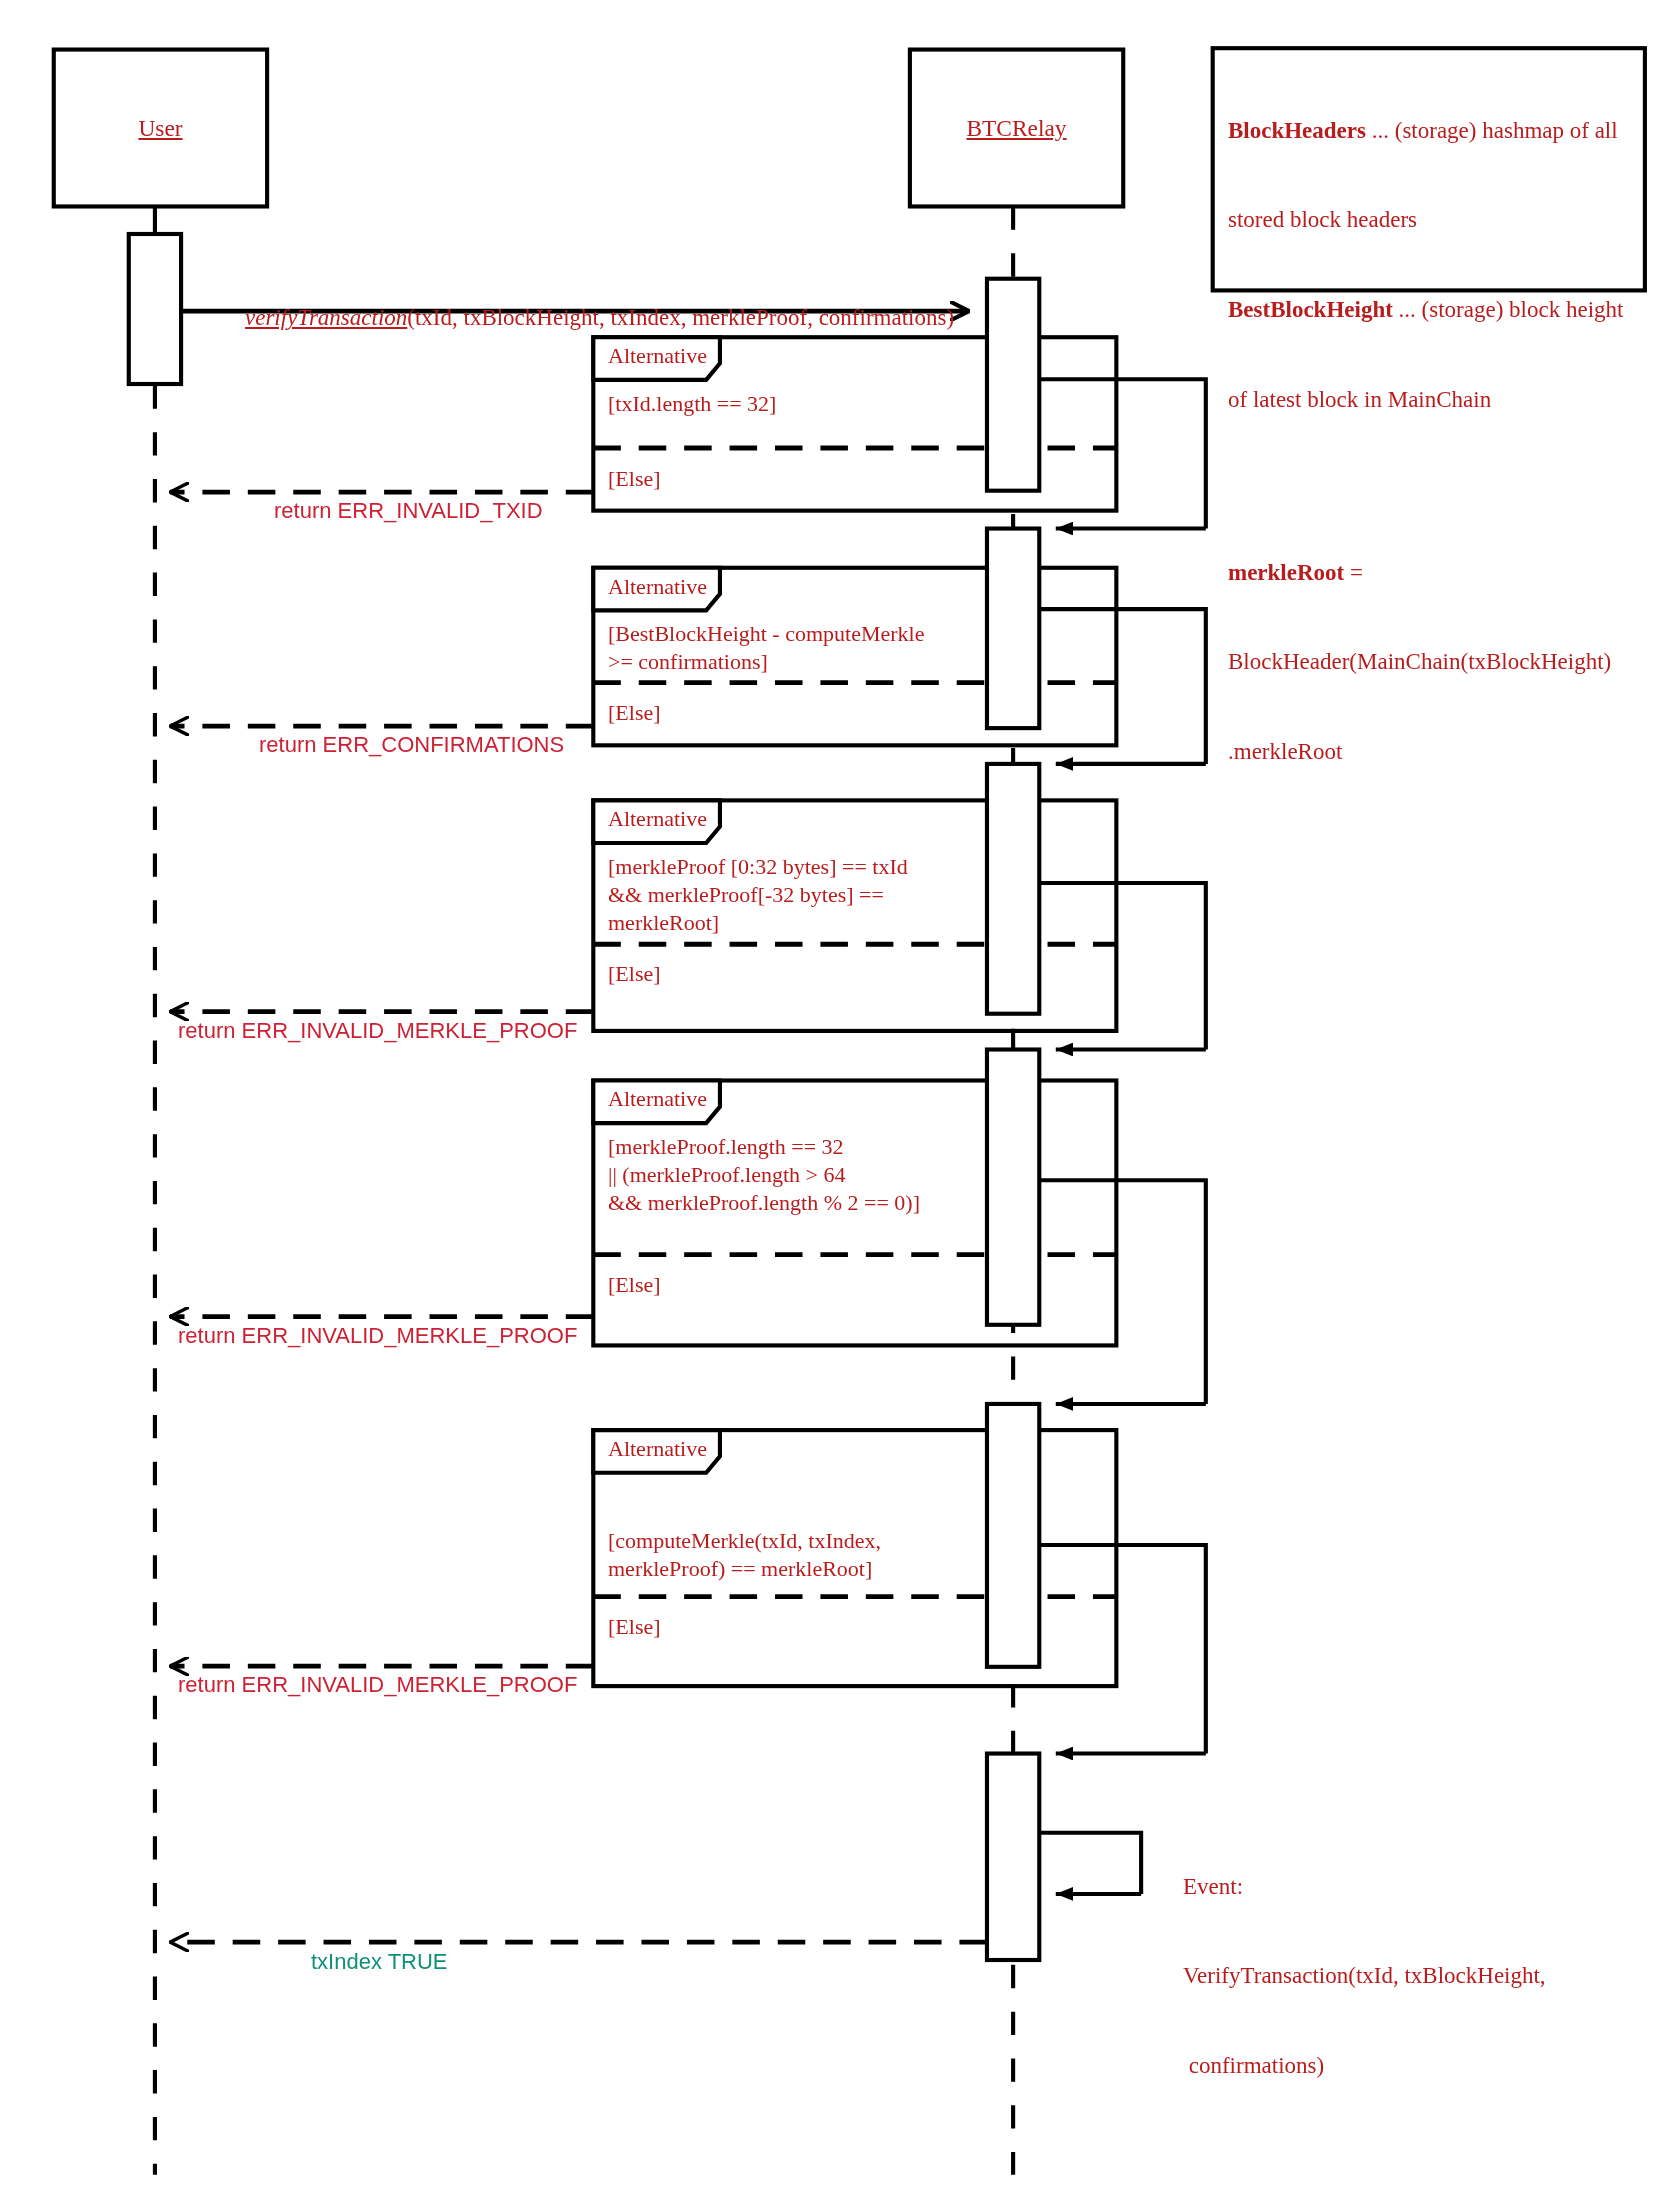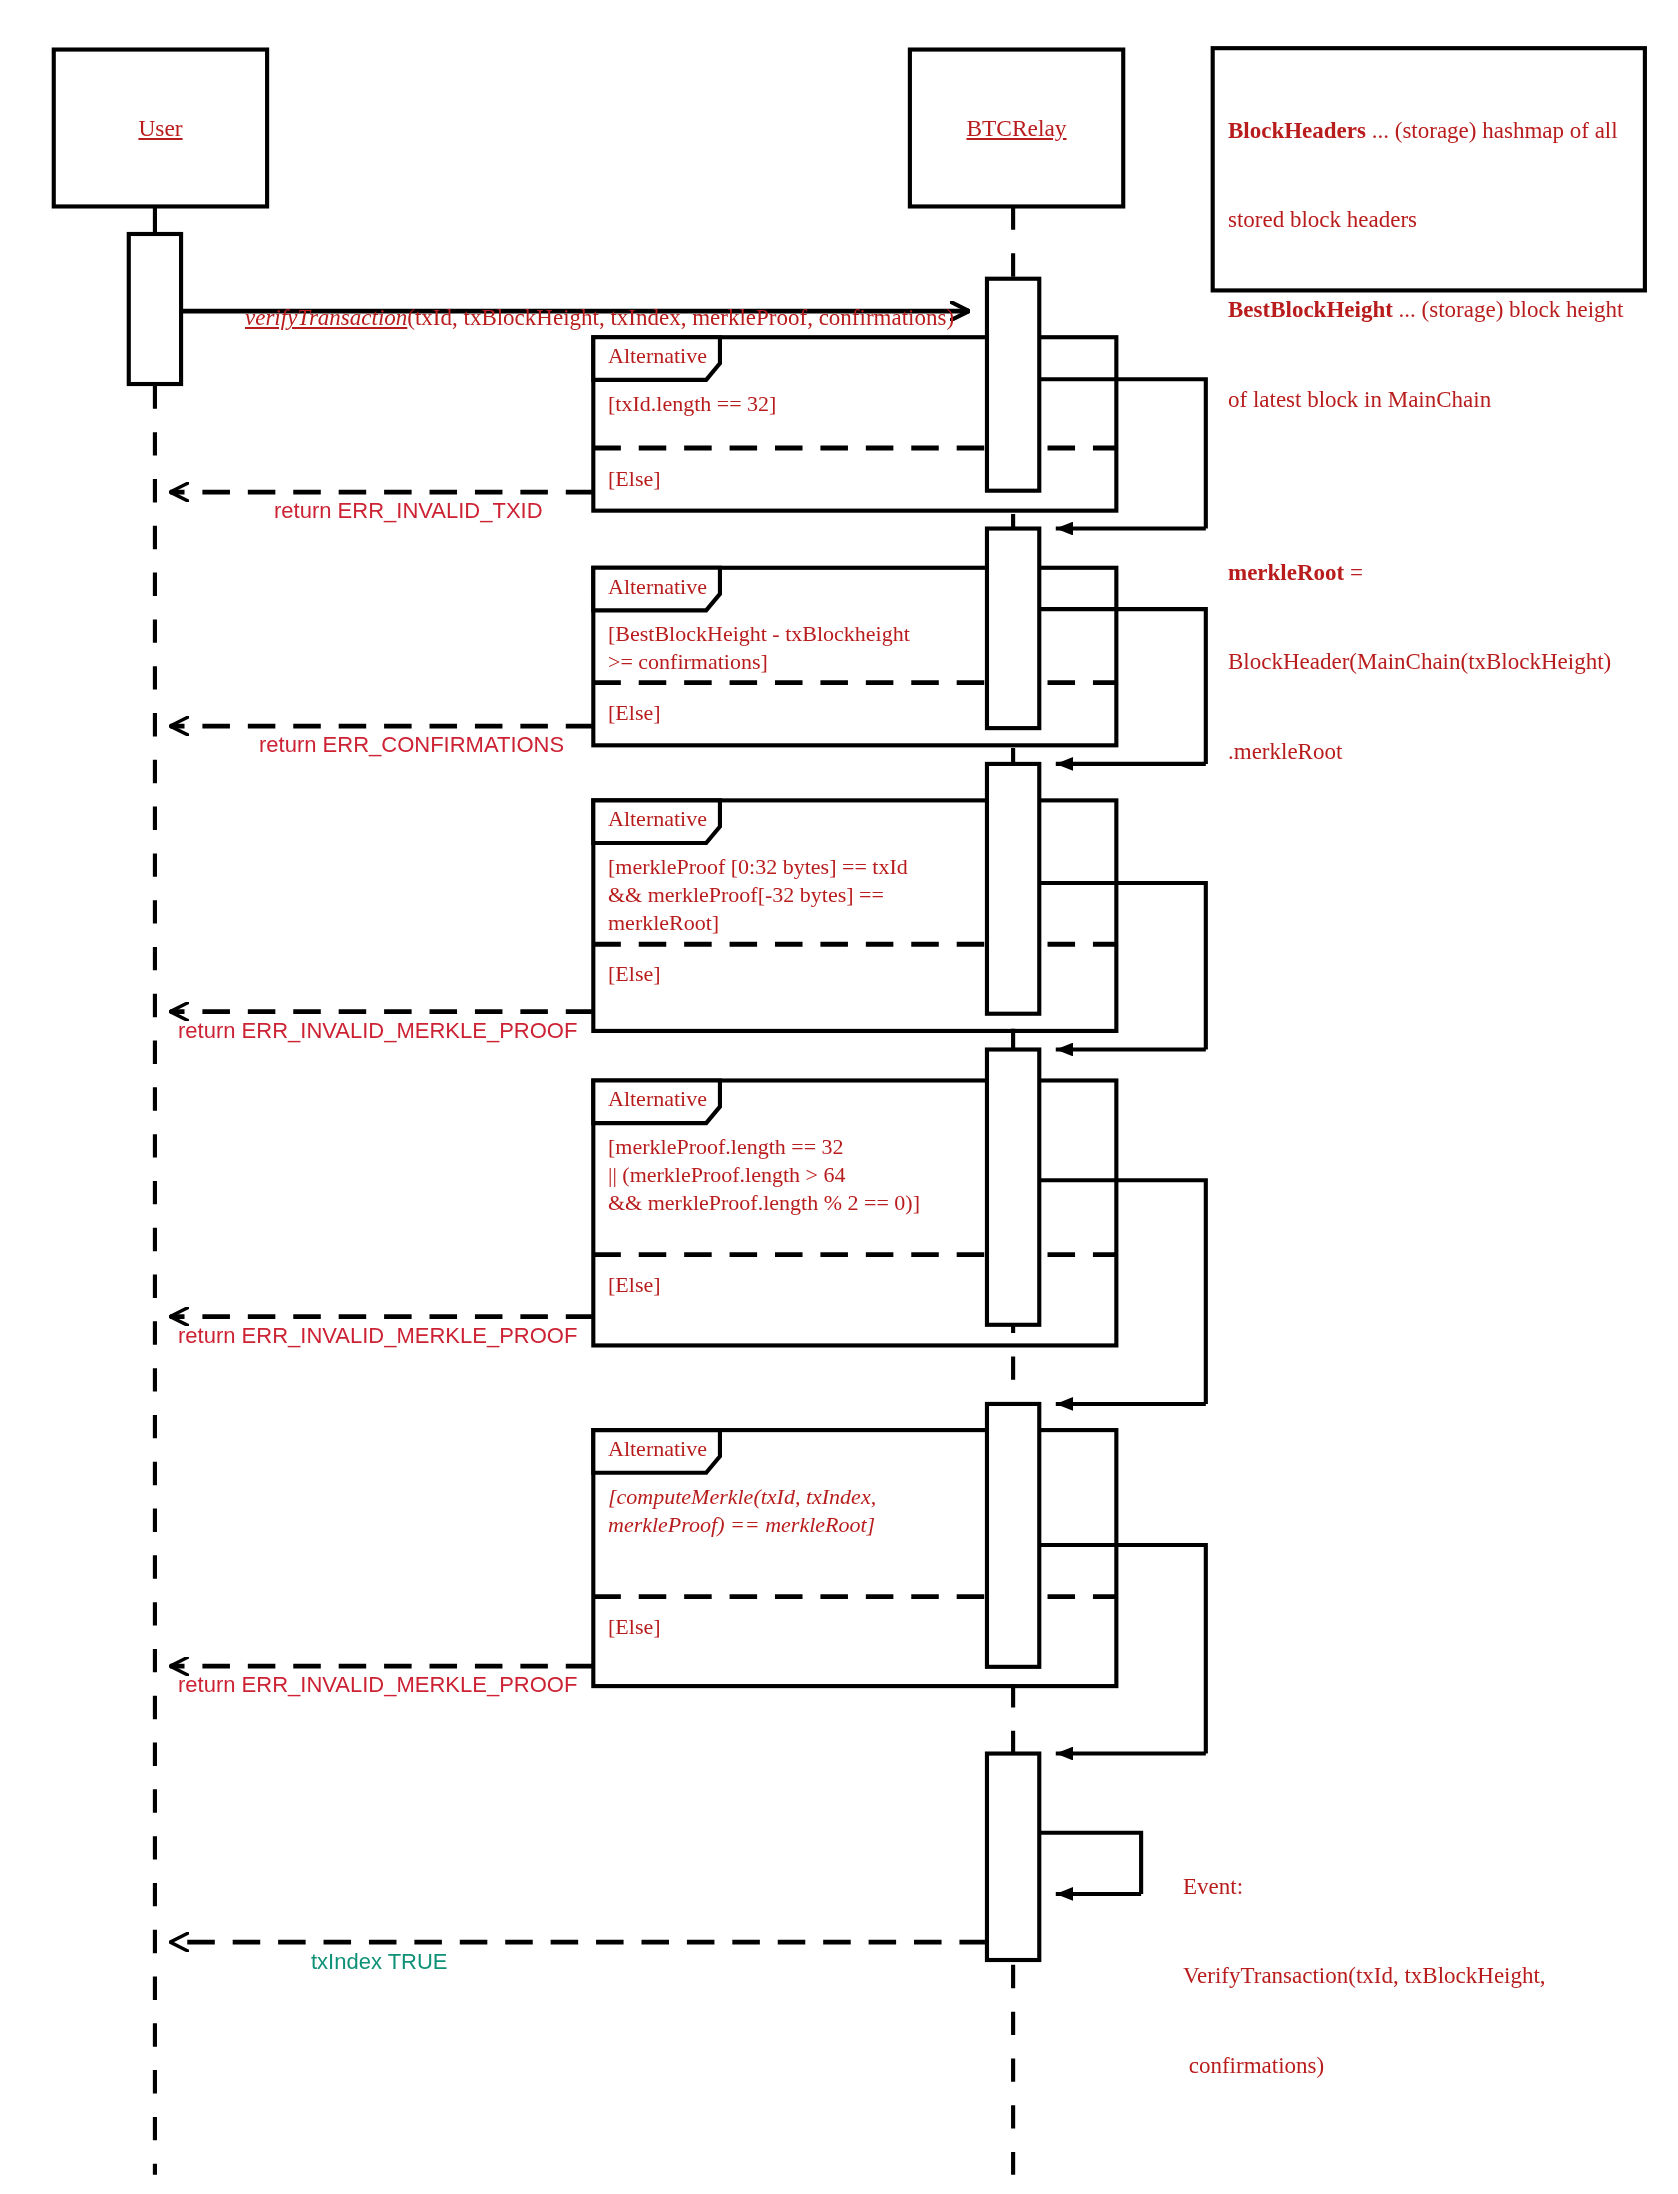--- a/index.html
+++ b/index.html
@@ -152,36 +152,36 @@
   <div class="lbl msg" style="left:222px;top:274px;">
     <span class="m-name">verifyTransaction</span><span>(txId, txBlockHeight, txIndex, merkleProof, confirmations)</span>
   </div>
 
   <div class="lbl frame-kind" style="left:608px;top:342px;">Alternative</div>
   <div class="lbl guard" style="left:608px;top:390px;">[txId.length == 32]</div>
   <div class="lbl guard" style="left:608px;top:465px;">[Else]</div>
   <div class="lbl ret err" style="left:274px;top:497px;text-align:right;">return ERR_INVALID_TXID</div>
 
   <div class="lbl frame-kind" style="left:608px;top:573px;">Alternative</div>
-  <div class="lbl guard" style="left:608px;top:620px;"><div>[BestBlockHeight - txBlockheight</div><div>&gt;= confirmations]</div></div>
+  <div class="lbl guard" style="left:608px;top:620px;"><div>[BestBlockHeight - computeMerkle</div><div>&gt;= confirmations]</div></div>
   <div class="lbl guard" style="left:608px;top:699px;">[Else]</div>
   <div class="lbl ret err" style="left:259px;top:731px;">return ERR_CONFIRMATIONS</div>
 
   <div class="lbl frame-kind" style="left:608px;top:805px;">Alternative</div>
   <div class="lbl guard" style="left:608px;top:853px;"><div>[merkleProof [0:32 bytes] == txId</div><div>&amp;&amp; merkleProof[-32 bytes] ==</div><div>merkleRoot]</div></div>
   <div class="lbl guard" style="left:608px;top:960px;">[Else]</div>
   <div class="lbl ret err" style="left:178px;top:1017px;">return ERR_INVALID_MERKLE_PROOF</div>
 
   <div class="lbl frame-kind" style="left:608px;top:1085px;">Alternative</div>
   <div class="lbl guard" style="left:608px;top:1133px;"><div>[merkleProof.length == 32</div><div>|| (merkleProof.length &gt; 64</div><div>&amp;&amp; merkleProof.length % 2 == 0)]</div></div>
   <div class="lbl guard" style="left:608px;top:1271px;">[Else]</div>
   <div class="lbl ret err" style="left:178px;top:1322px;">return ERR_INVALID_MERKLE_PROOF</div>
 
   <div class="lbl frame-kind" style="left:608px;top:1435px;">Alternative</div>
-  <div class="lbl guard" style="left:608px;top:1483px;font-style:italic;"><div>[computeMerkle(txId, txIndex,</div><div>merkleProof) == merkleRoot]</div></div>
+  <div class="lbl guard" style="left:608px;top:1527px;"><div>[computeMerkle(txId, txIndex,</div><div>merkleProof) == merkleRoot]</div></div>
   <div class="lbl guard" style="left:608px;top:1613px;">[Else]</div>
   <div class="lbl ret err" style="left:178px;top:1671px;">return ERR_INVALID_MERKLE_PROOF</div>
 
   <div class="lbl evt" style="left:1151px;top:1812px;margin-left:32px;">
     <div>Event:</div>
     <div>VerifyTransaction(txId, txBlockHeight,</div>
     <div> confirmations)</div>
   </div>
 
   <div class="lbl ret ok" style="left:311px;top:1948px;">txIndex TRUE</div>

